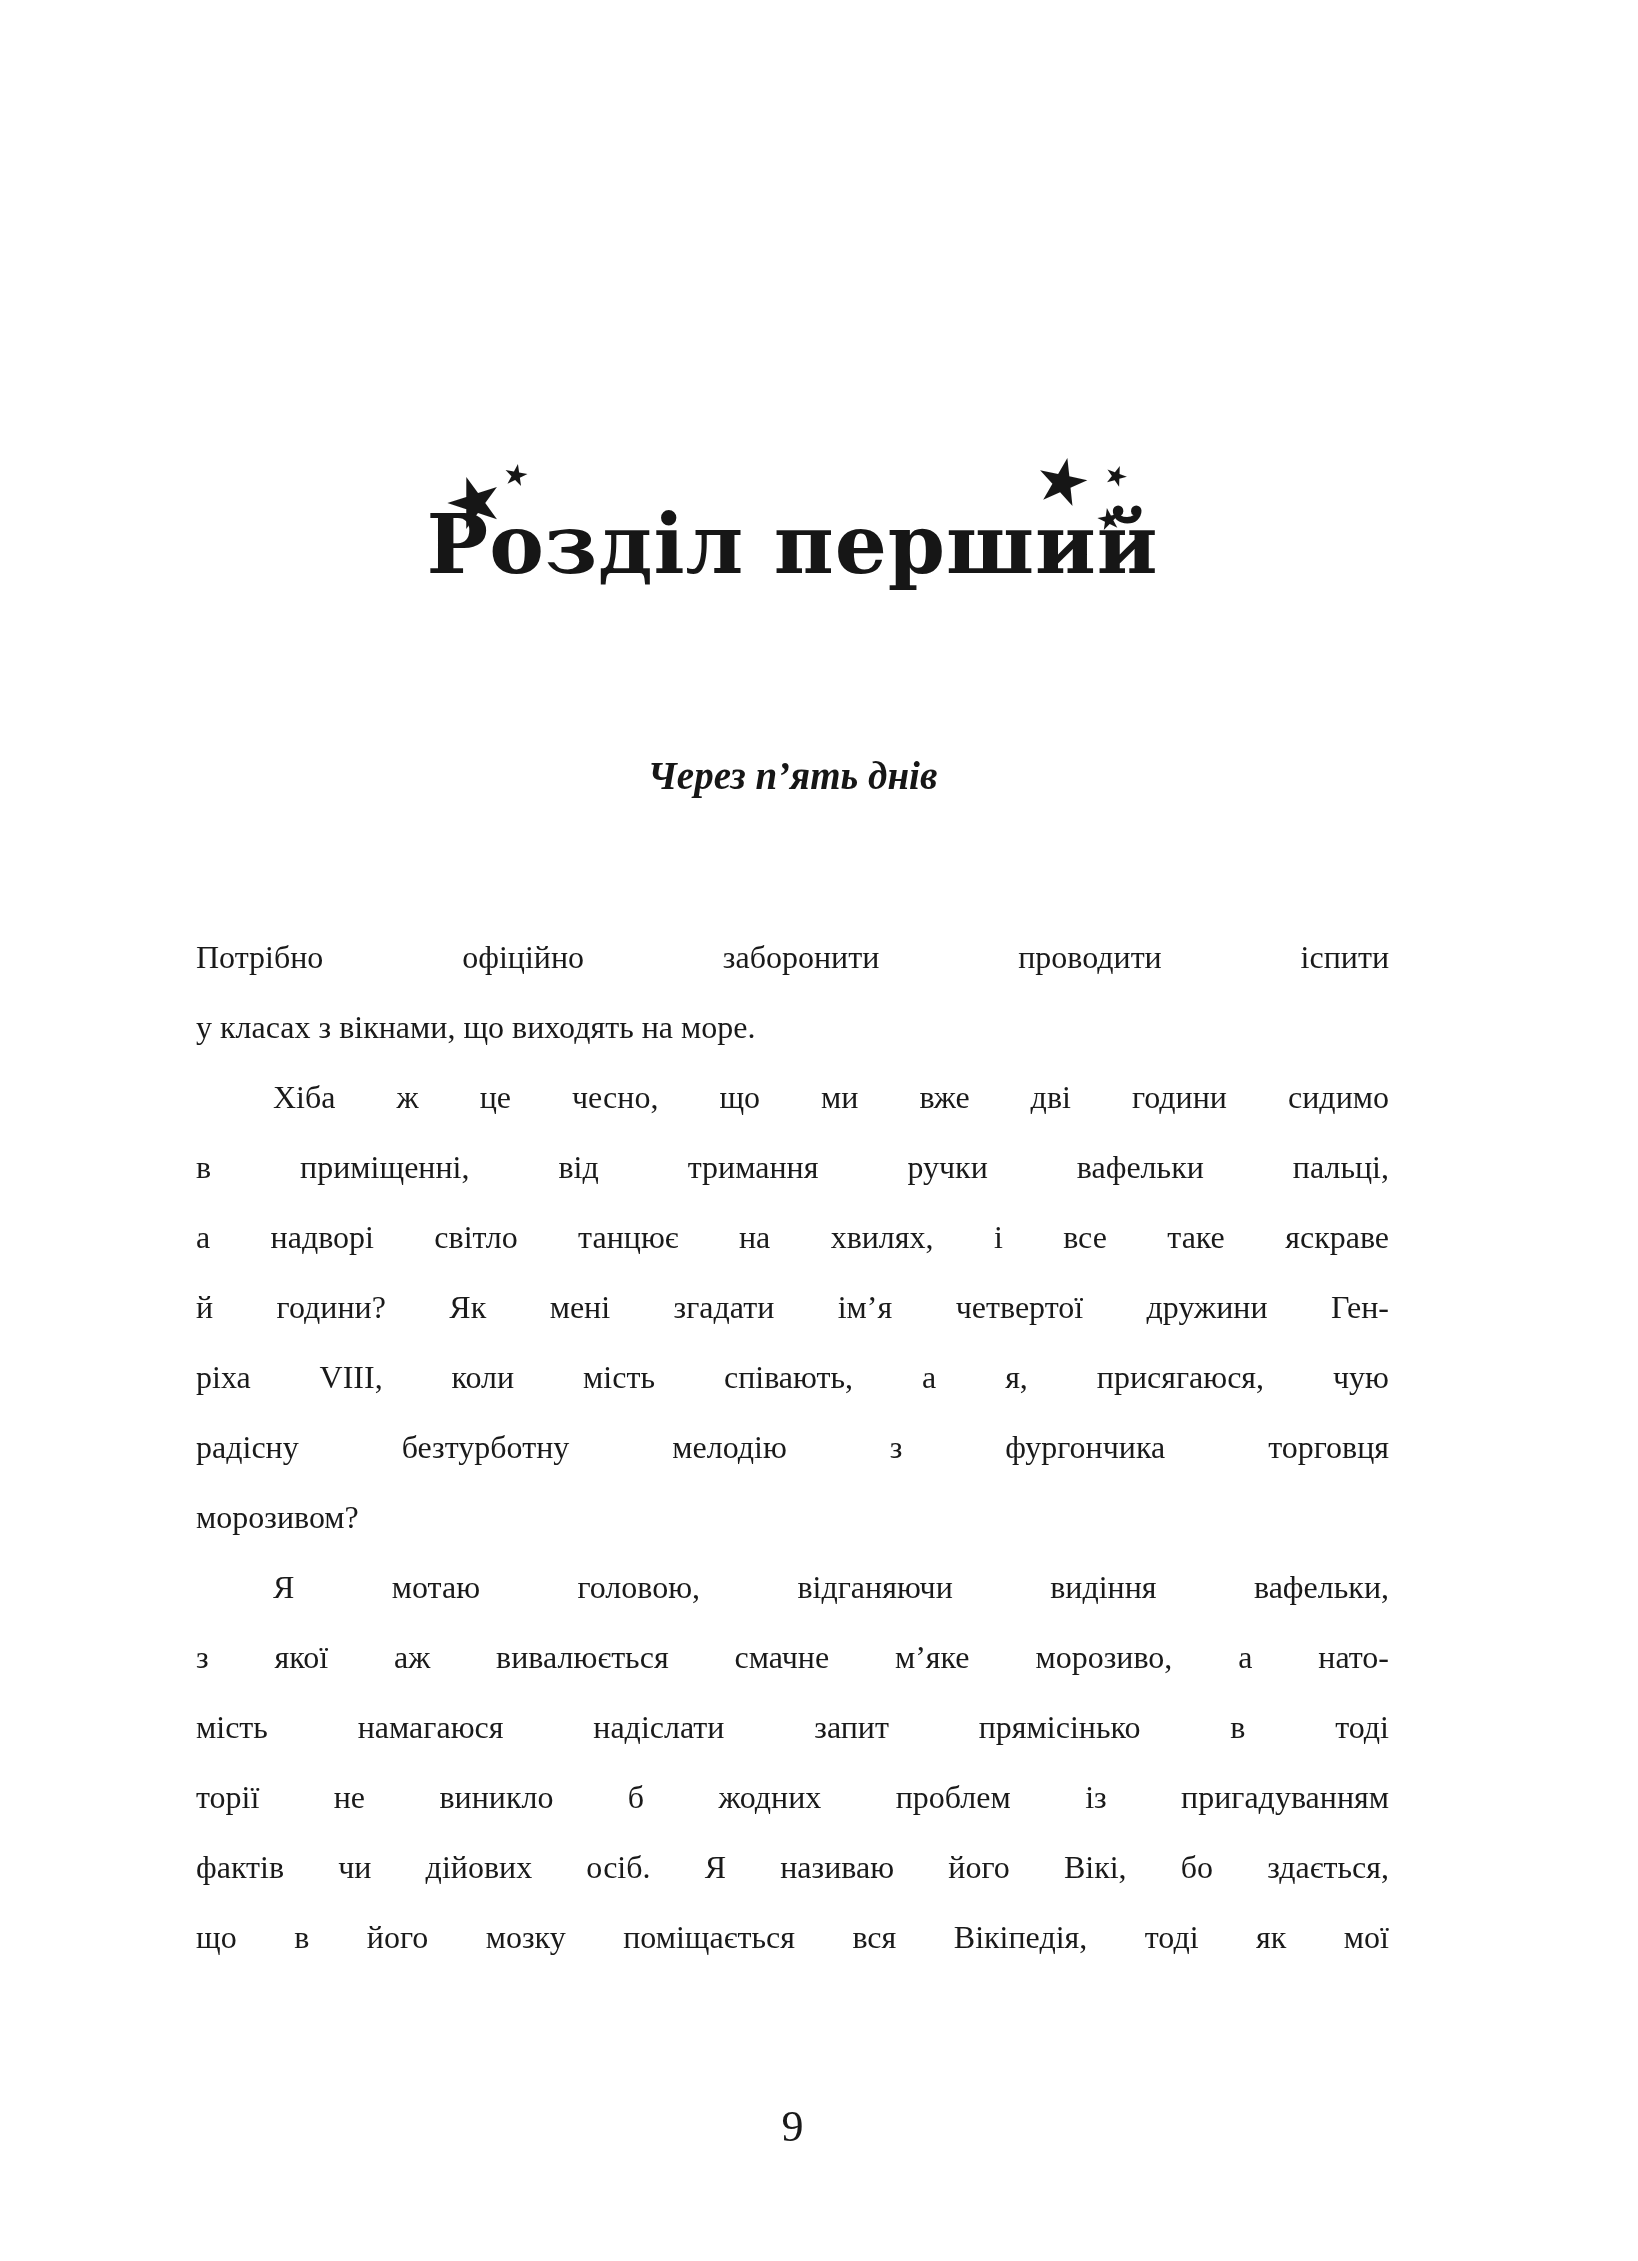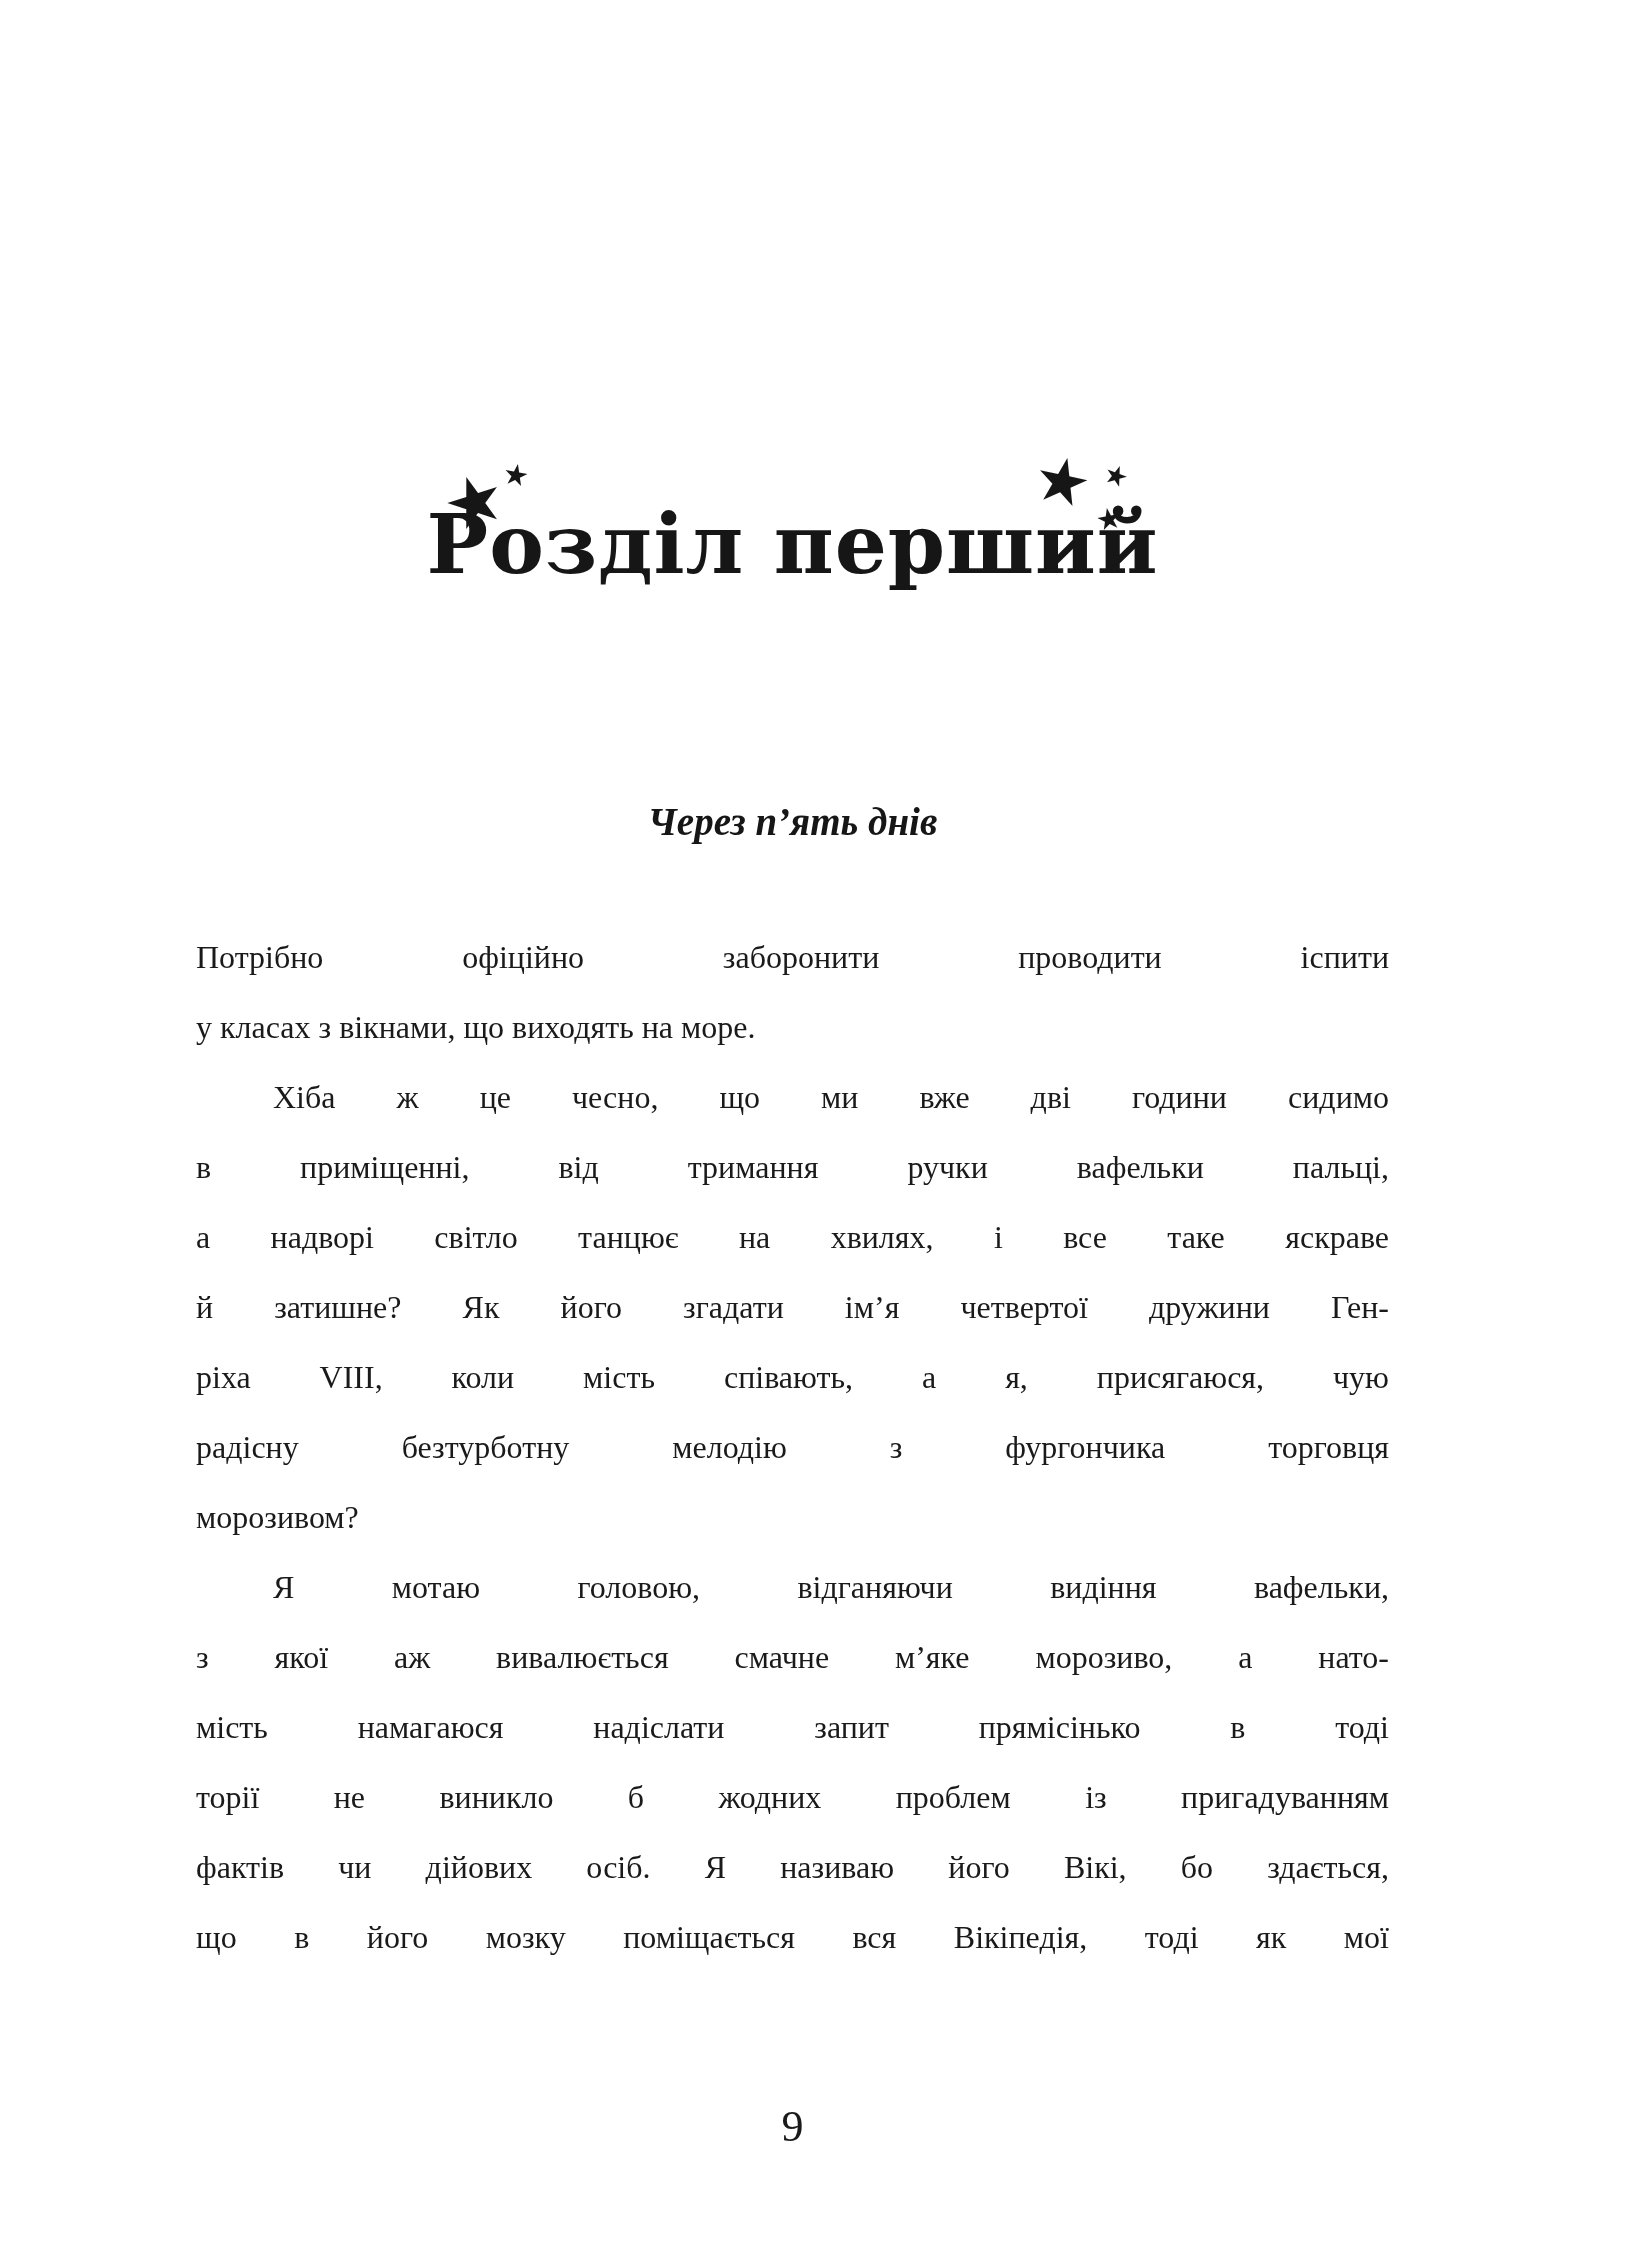--- a/index.html
+++ b/index.html
@@ -43,21 +43,21 @@
   .star-small-left { left: 503px;  top: 461px; font-size: 29px; transform: rotate(10deg); }
   .star-big-right  { left: 1034px; top: 451px; font-size: 63px; transform: rotate(12deg); }
   .star-small-right-1 { left: 1104px; top: 463px; font-size: 27px; transform: rotate(20deg); }
   .star-small-right-2 { left: 1096px; top: 505px; font-size: 29px; transform: rotate(-10deg); }
 
   
   .subtitle {
     position: absolute;
     left: 196px;
     width: 1193px;
-    top: 794px;
+    top: 748px;
     text-align: center;
     font-style: italic;
     font-weight: 600;
     font-size: 39px;
     line-height: 55px;
     color: #161616;
   }
 
   
   .body-block {
@@ -110,21 +110,21 @@
   </div>
 
   <div class="subtitle">Через п’ять днів</div>
 
   <div class="body-block">
     <div class="line">Потрібно офіційно заборонити проводити іспити</div>
     <div class="line para-end">у класах з вікнами, що виходять на море.</div>
     <div class="line indent">Хіба ж це чесно, що ми вже дві години сидимо</div>
     <div class="line">в приміщенні, від тримання ручки вафельки пальці,</div>
     <div class="line">а надворі світло танцює на хвилях, і все таке яскраве</div>
-    <div class="line">й затишне? Як його згадати ім’я четвертої дружини Ген-</div>
+    <div class="line">й години? Як мені згадати ім’я четвертої дружини Ген-</div>
     <div class="line">ріха VIII, коли мість співають, а я, присягаюся, чую</div>
     <div class="line">радісну безтурботну мелодію з фургончика торговця</div>
     <div class="line para-end">морозивом?</div>
     <div class="line indent">Я мотаю головою, відганяючи видіння вафельки,</div>
     <div class="line">з якої аж вивалюється смачне м’яке морозиво, а нато-</div>
     <div class="line">мість намагаюся надіслати запит прямісінько в тоді</div>
     <div class="line">торії не виникло б жодних проблем із пригадуванням</div>
     <div class="line">фактів чи дійових осіб. Я називаю його Вікі, бо здається,</div>
     <div class="line">що в його мозку поміщається вся Вікіпедія, тоді як мої</div>
   </div>

